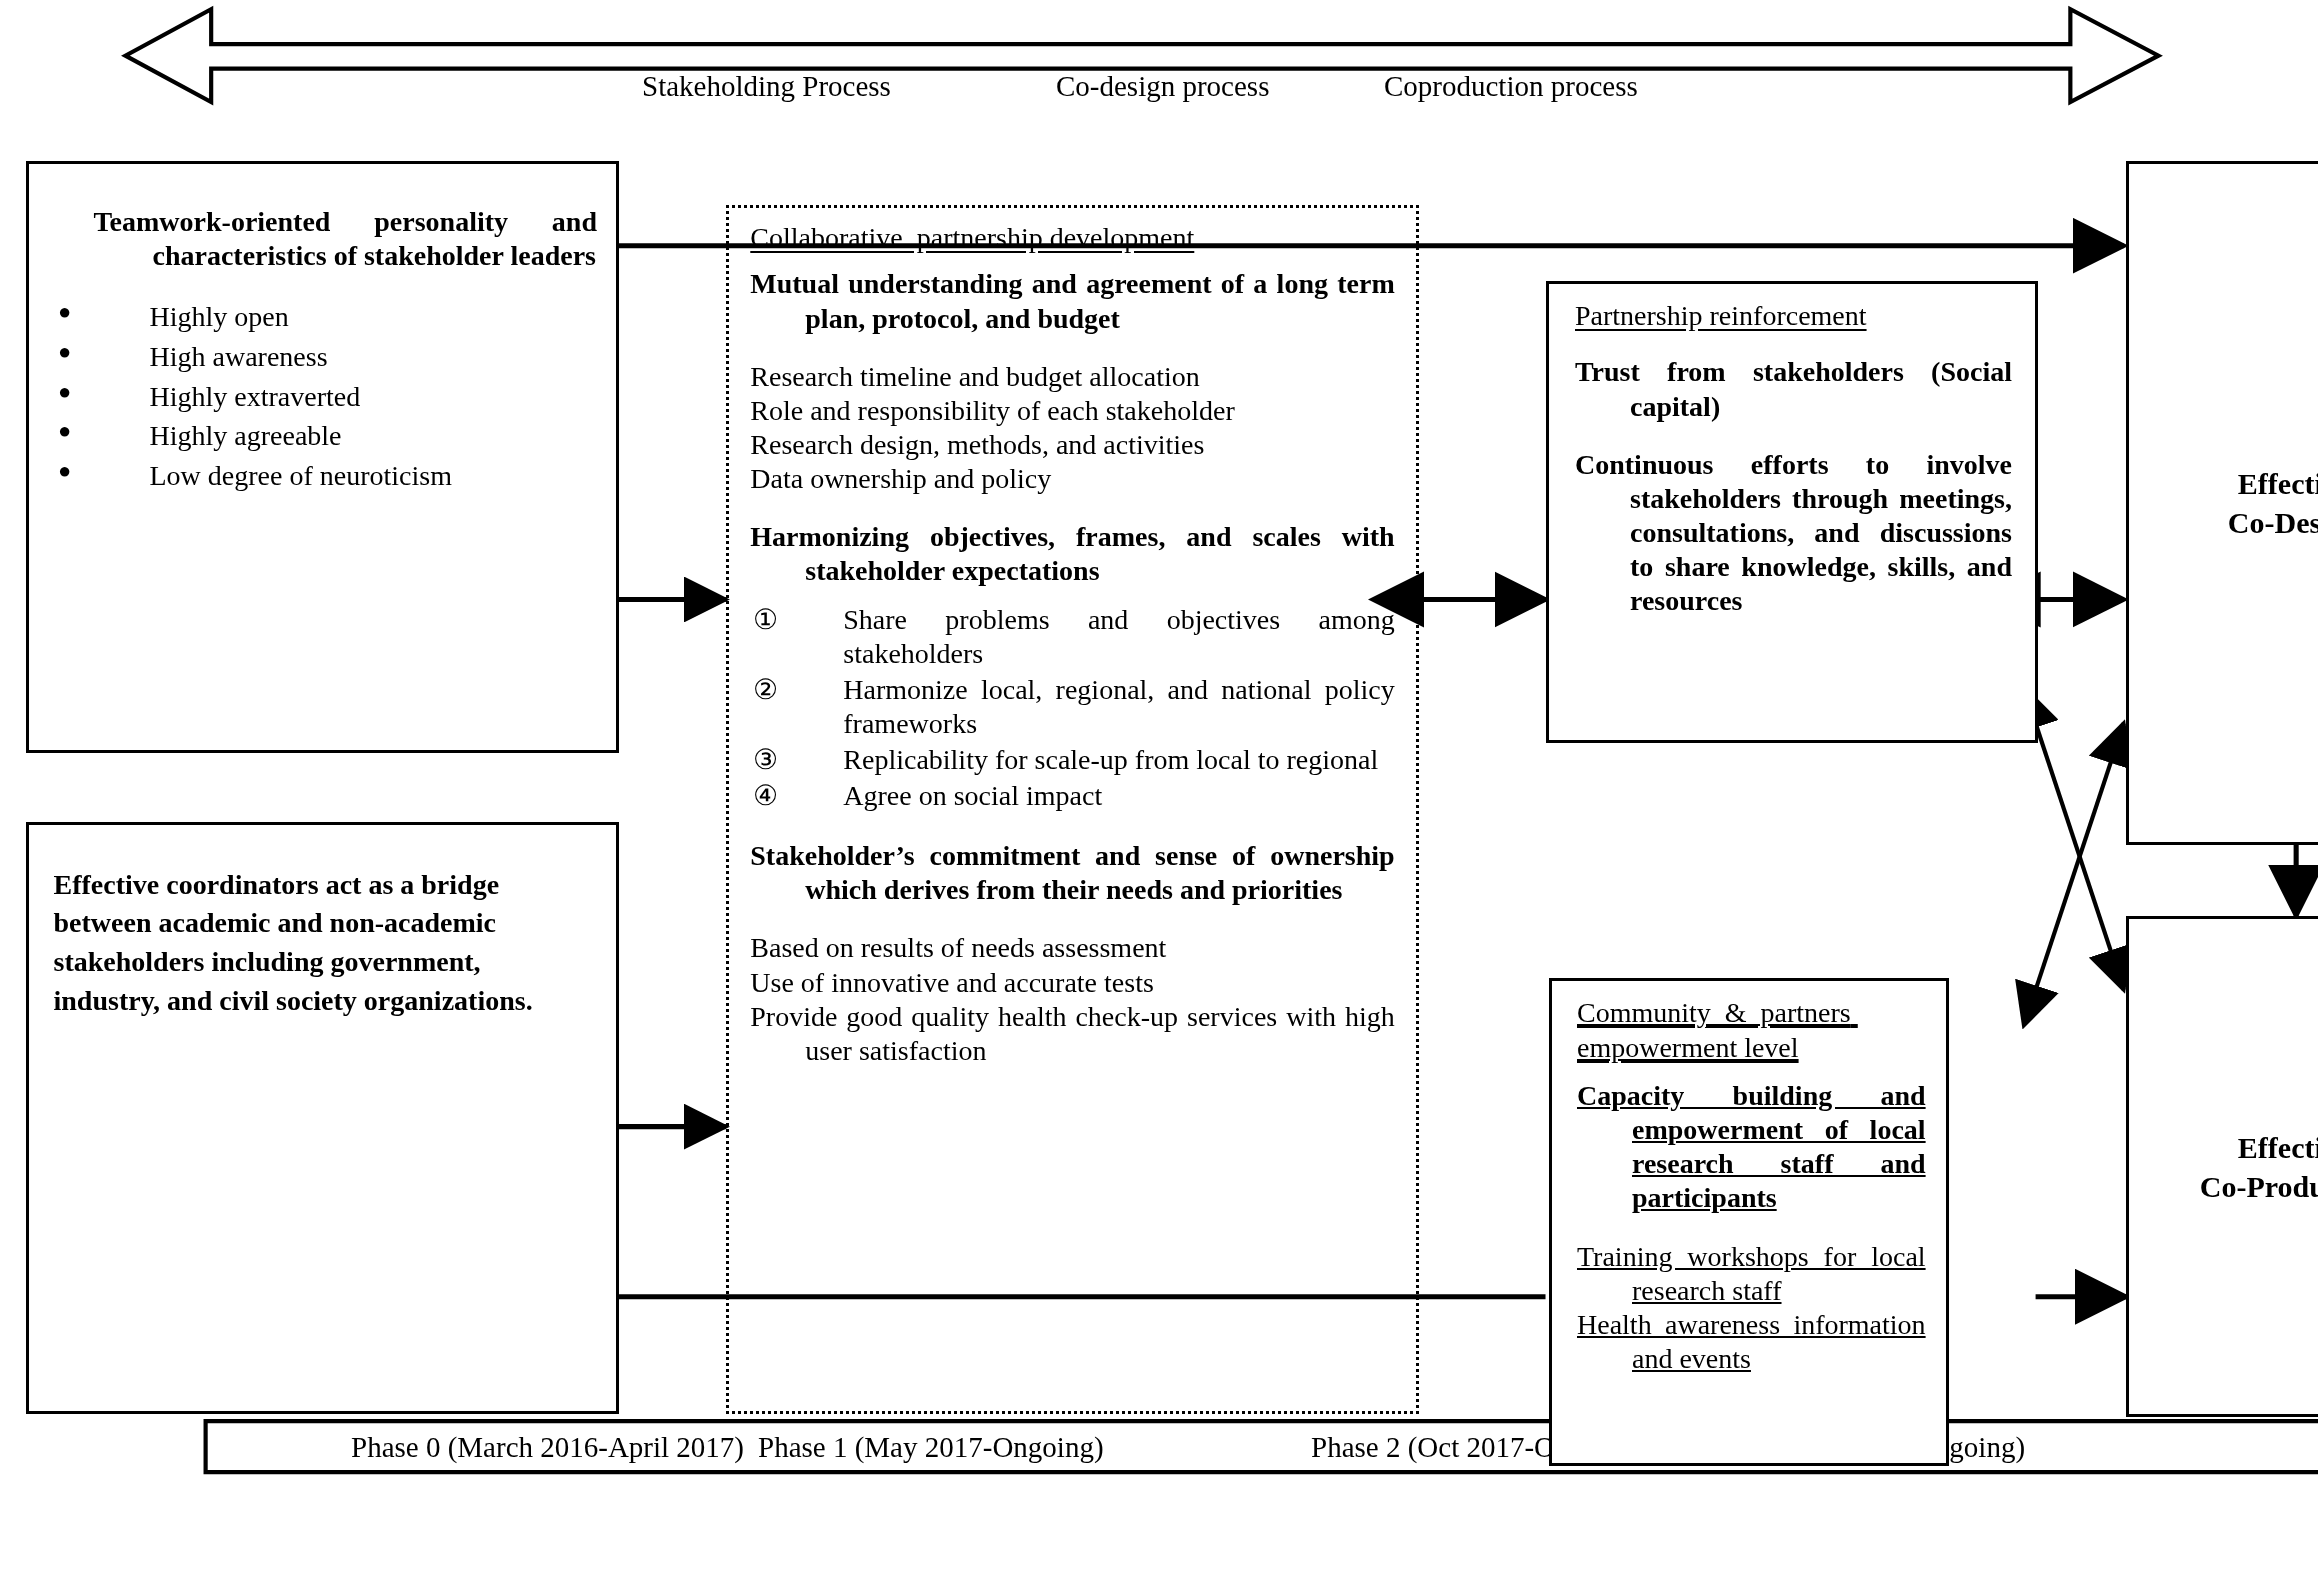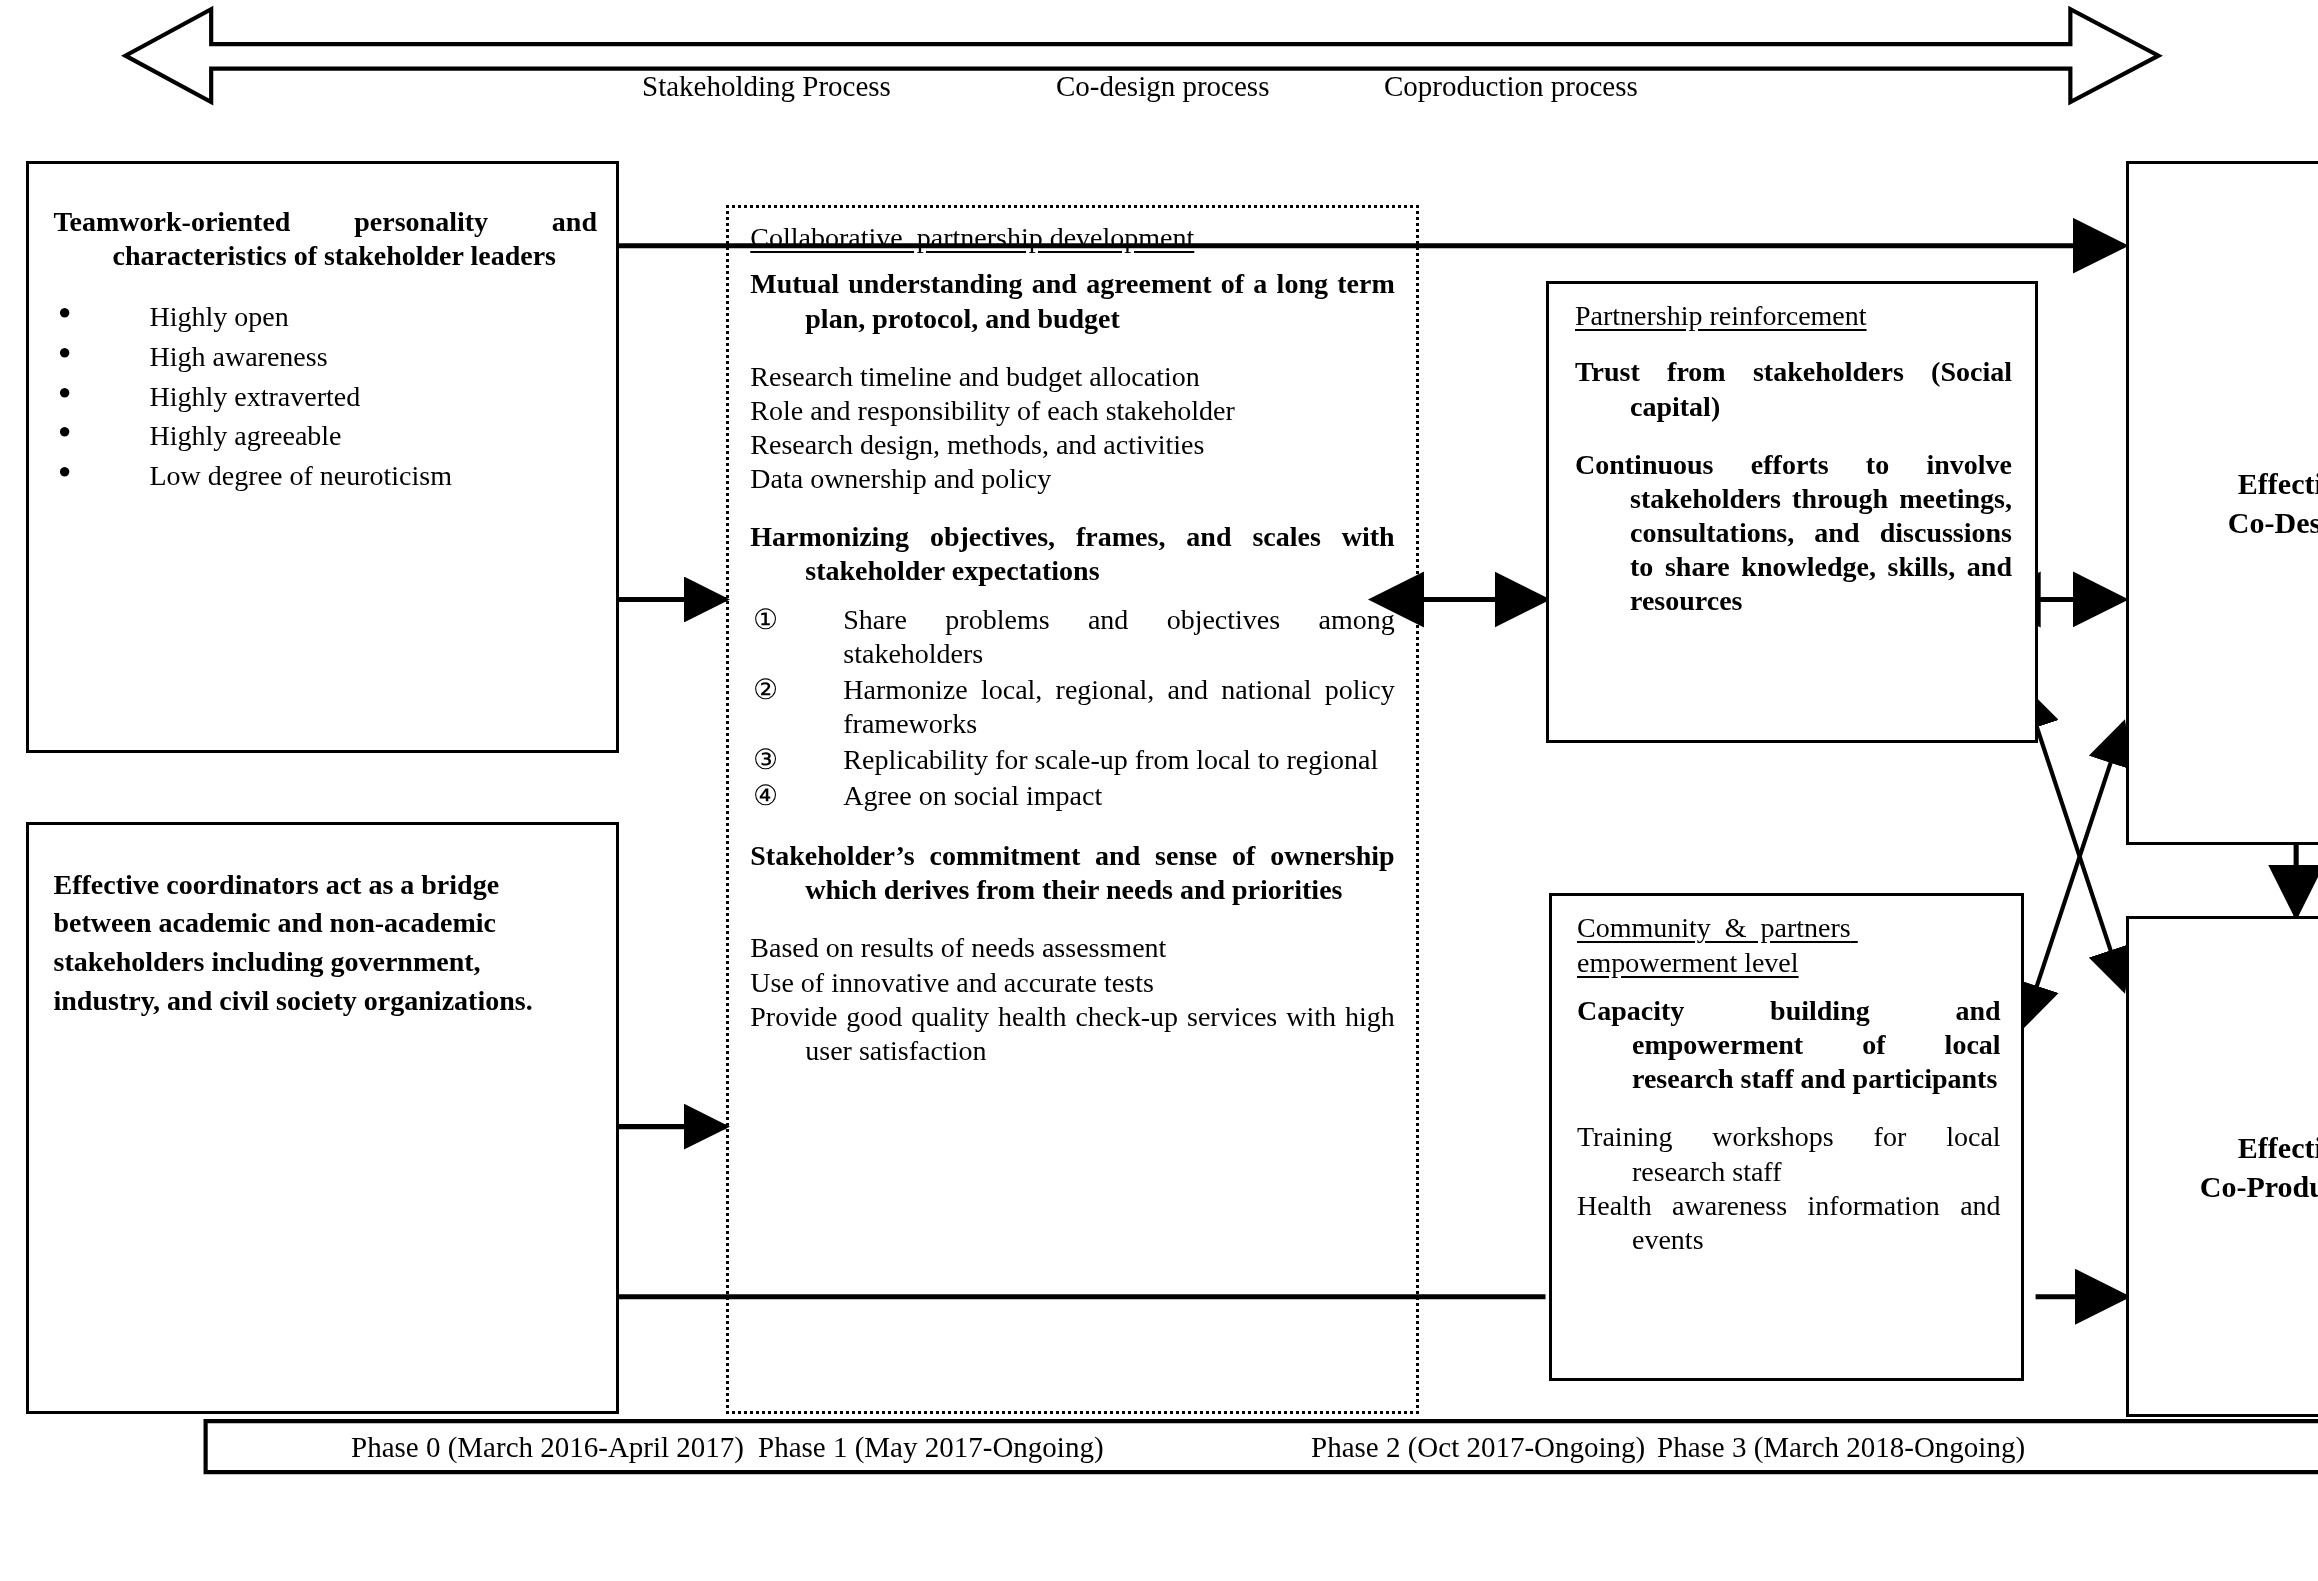--- a/index.html
+++ b/index.html
@@ -9,21 +9,21 @@
   .svg-layer{position:absolute;left:0;top:0;width:2486px;height:1581px;pointer-events:none;}
 
   .box{position:absolute;background:#fff;border:3.2px solid #000;box-sizing:border-box;}
   .dotbox{position:absolute;background:transparent;border:3.2px dotted #000;box-sizing:border-box;}
 
   .hdr{font-size:28px;line-height:1.12;text-decoration:underline;text-underline-offset:4.2px;
        white-space:pre-wrap;}
   .bold{font-weight:bold;font-size:28px;line-height:1.22;}
   .plain{font-size:28px;line-height:1.22;}
   .just{text-align:justify;text-align-last:left;}
-  .hang{padding-left:59px;text-indent:-59px;}
+  .hang{padding-left:59px;text-indent:-59px;margin-left:40px;}
   .hang2{padding-left:55px;text-indent:-55px;}
 
   ul.bl{list-style:none;margin:0;padding:0;}
   ul.bl li{position:relative;font-size:28px;line-height:1.42;padding-left:96px;}
   ul.bl li::before{content:"\25CF";position:absolute;left:4.6px;top:-0.9px;font-size:22px;}
 
   ol.nl{list-style:none;margin:0;padding:0;}
   ol.nl li{position:relative;font-size:28px;line-height:1.22;padding-left:93px;
            margin-bottom:1.9px;text-align:justify;text-align-last:left;}
   ol.nl li .cn{position:absolute;left:2.8px;top:0;font-size:28px;text-align-last:left;}
@@ -172,21 +172,21 @@
   <div class="box" style="left:1546px;top:281px;width:492px;height:462px;">
     <div style="padding:16px 23px 0 26px;">
       <div class="hdr">Partnership reinforcement</div>
       <div class="sp"></div>
       <div class="bold just hang2">Trust from stakeholders (Social capital)</div>
       <div class="sp"></div>
       <div class="bold just hang2">Continuous  efforts  to  involve stakeholders          through meetings,    consultations, and  discussions  to  share knowledge,   skills,   and resources</div>
     </div>
   </div>
 
-  <div class="box" style="left:1549px;top:893px;width:475px;height:488px;">
+  <div class="box" style="left:1549px;top:978px;width:400px;height:488px;text-decoration:underline;">
     <div style="padding:14px 20.4px 0 25px;">
       <div class="hdr" style="line-height:1.25;">Community  &amp;  partners empowerment level</div>
       <div class="sp-s"></div>
       <div class="bold just hang2">Capacity      building      and empowerment    of    local research     staff     and participants</div>
       <div class="sp"></div>
       <div class="plain just hang2">Training workshops for local research staff</div>
       <div class="plain just hang2">Health               awareness information and events</div>
     </div>
   </div>
 

